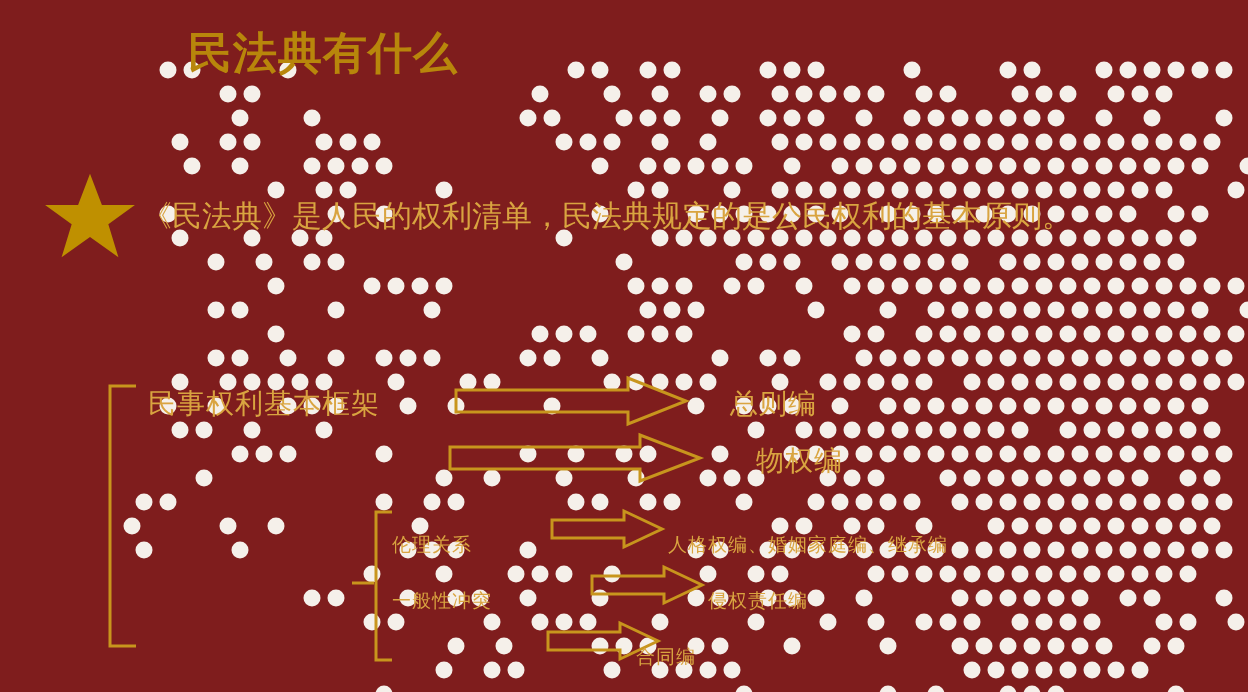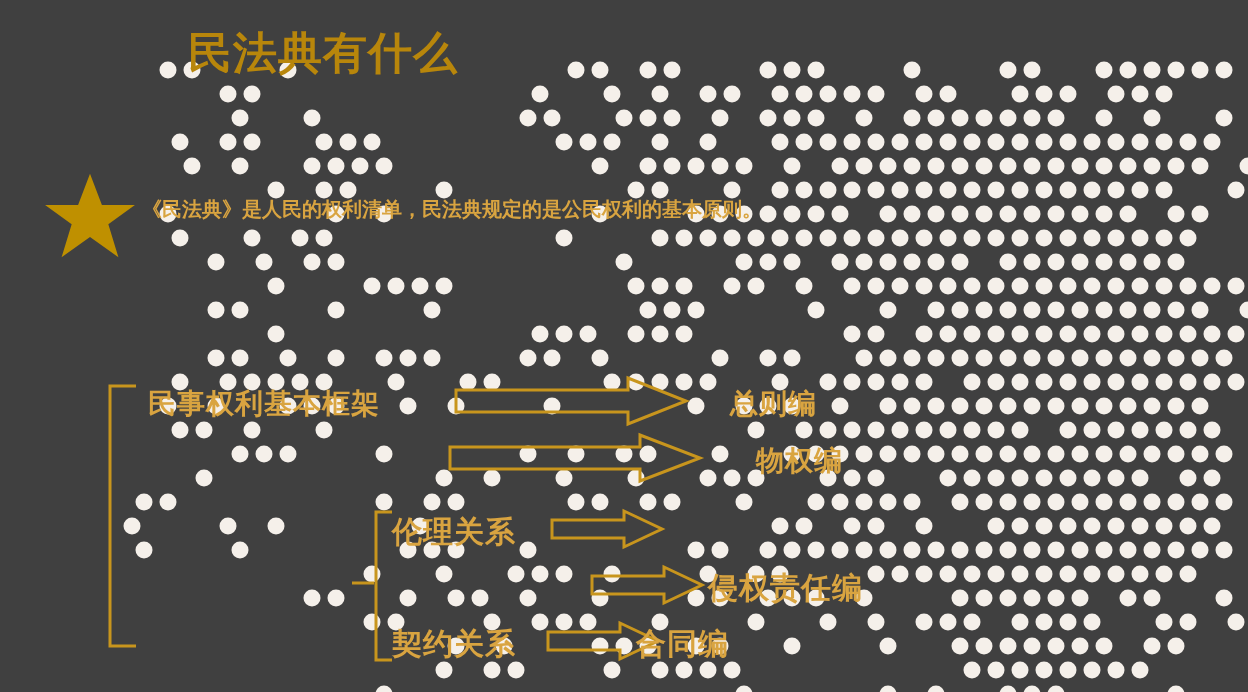--- a/index.html
+++ b/index.html
@@ -7,21 +7,21 @@
     padding: 0;
     background: #ffffff;
   }
   body {
     font-family: "Liberation Serif", "DejaVu Serif", serif;
   }
   #slide {
     position: relative;
     width: 1248px;
     height: 692px;
-    background: #404040;
+    background: #7f1d1d;
     overflow: hidden;
   }
 
   
   #bg-dots {
     position: absolute;
     inset: 0;
     z-index: 0;
     pointer-events: none;
   }
@@ -47,48 +47,48 @@
     top: 172px;
     width: 92px;
     height: 88px;
     z-index: 3;
   }
   #subtitle {
     position: absolute;
     left: 142px;
     top: 196px;
     z-index: 3;
-    font-size: 20px;
-    font-weight: bold;
+    font-size: 30px;
+    font-weight: normal;
     color: #d9a440;
     white-space: nowrap;
     letter-spacing: 0px;
   }
 
   
   #diagram {
     position: absolute;
     left: 0;
     top: 0;
     width: 1248px;
     height: 692px;
     z-index: 2;
     pointer-events: none;
   }
   .dg-label {
     position: absolute;
     z-index: 3;
     font-size: 27px;
-    font-weight: bold;
+    font-weight: normal;
     color: #d9a440;
     white-space: nowrap;
     letter-spacing: 1px;
   }
   .dg-label.big { font-size: 28px; }
-  .dg-label.sub { font-size: 30px; }
+  .dg-label.sub { font-size: 19px; margin-top: 20px; }
 
   
   #lbl-row1-src { left: 148px; top: 385px; }
   #lbl-row1-dst { left: 730px; top: 385px; }
   #lbl-row2-src { left: 148px; top: 442px; }
   #lbl-row2-dst { left: 756px; top: 442px; }
   #lbl-group    { left: 148px; top: 565px; }
 
   #lbl-sub1-src { left: 392px; top: 512px; }
   #lbl-sub1-dst { left: 668px; top: 512px; }
@@ -801,19 +801,20 @@
     </g>
   </svg>
 
   <div class="dg-label big" id="lbl-row1-src">民事权利基本框架</div>
   <div class="dg-label big" id="lbl-row1-dst">总则编</div>
 
   <div class="dg-label big" id="lbl-row2-dst">物权编</div>
 
 
   <div class="dg-label sub" id="lbl-sub1-src">伦理关系</div>
-
+  <div class="dg-label sub" id="lbl-sub1-dst">人格权编、婚姻家庭编、继承编</div>
+
+  <div class="dg-label sub" id="lbl-sub2-src">一般性冲突</div>
   <div class="dg-label sub" id="lbl-sub2-dst">侵权责任编</div>
 
-  <div class="dg-label sub" id="lbl-sub3-src">契约关系</div>
   <div class="dg-label sub" id="lbl-sub3-dst">合同编</div>
 
 </div>
 
 </body></html>

